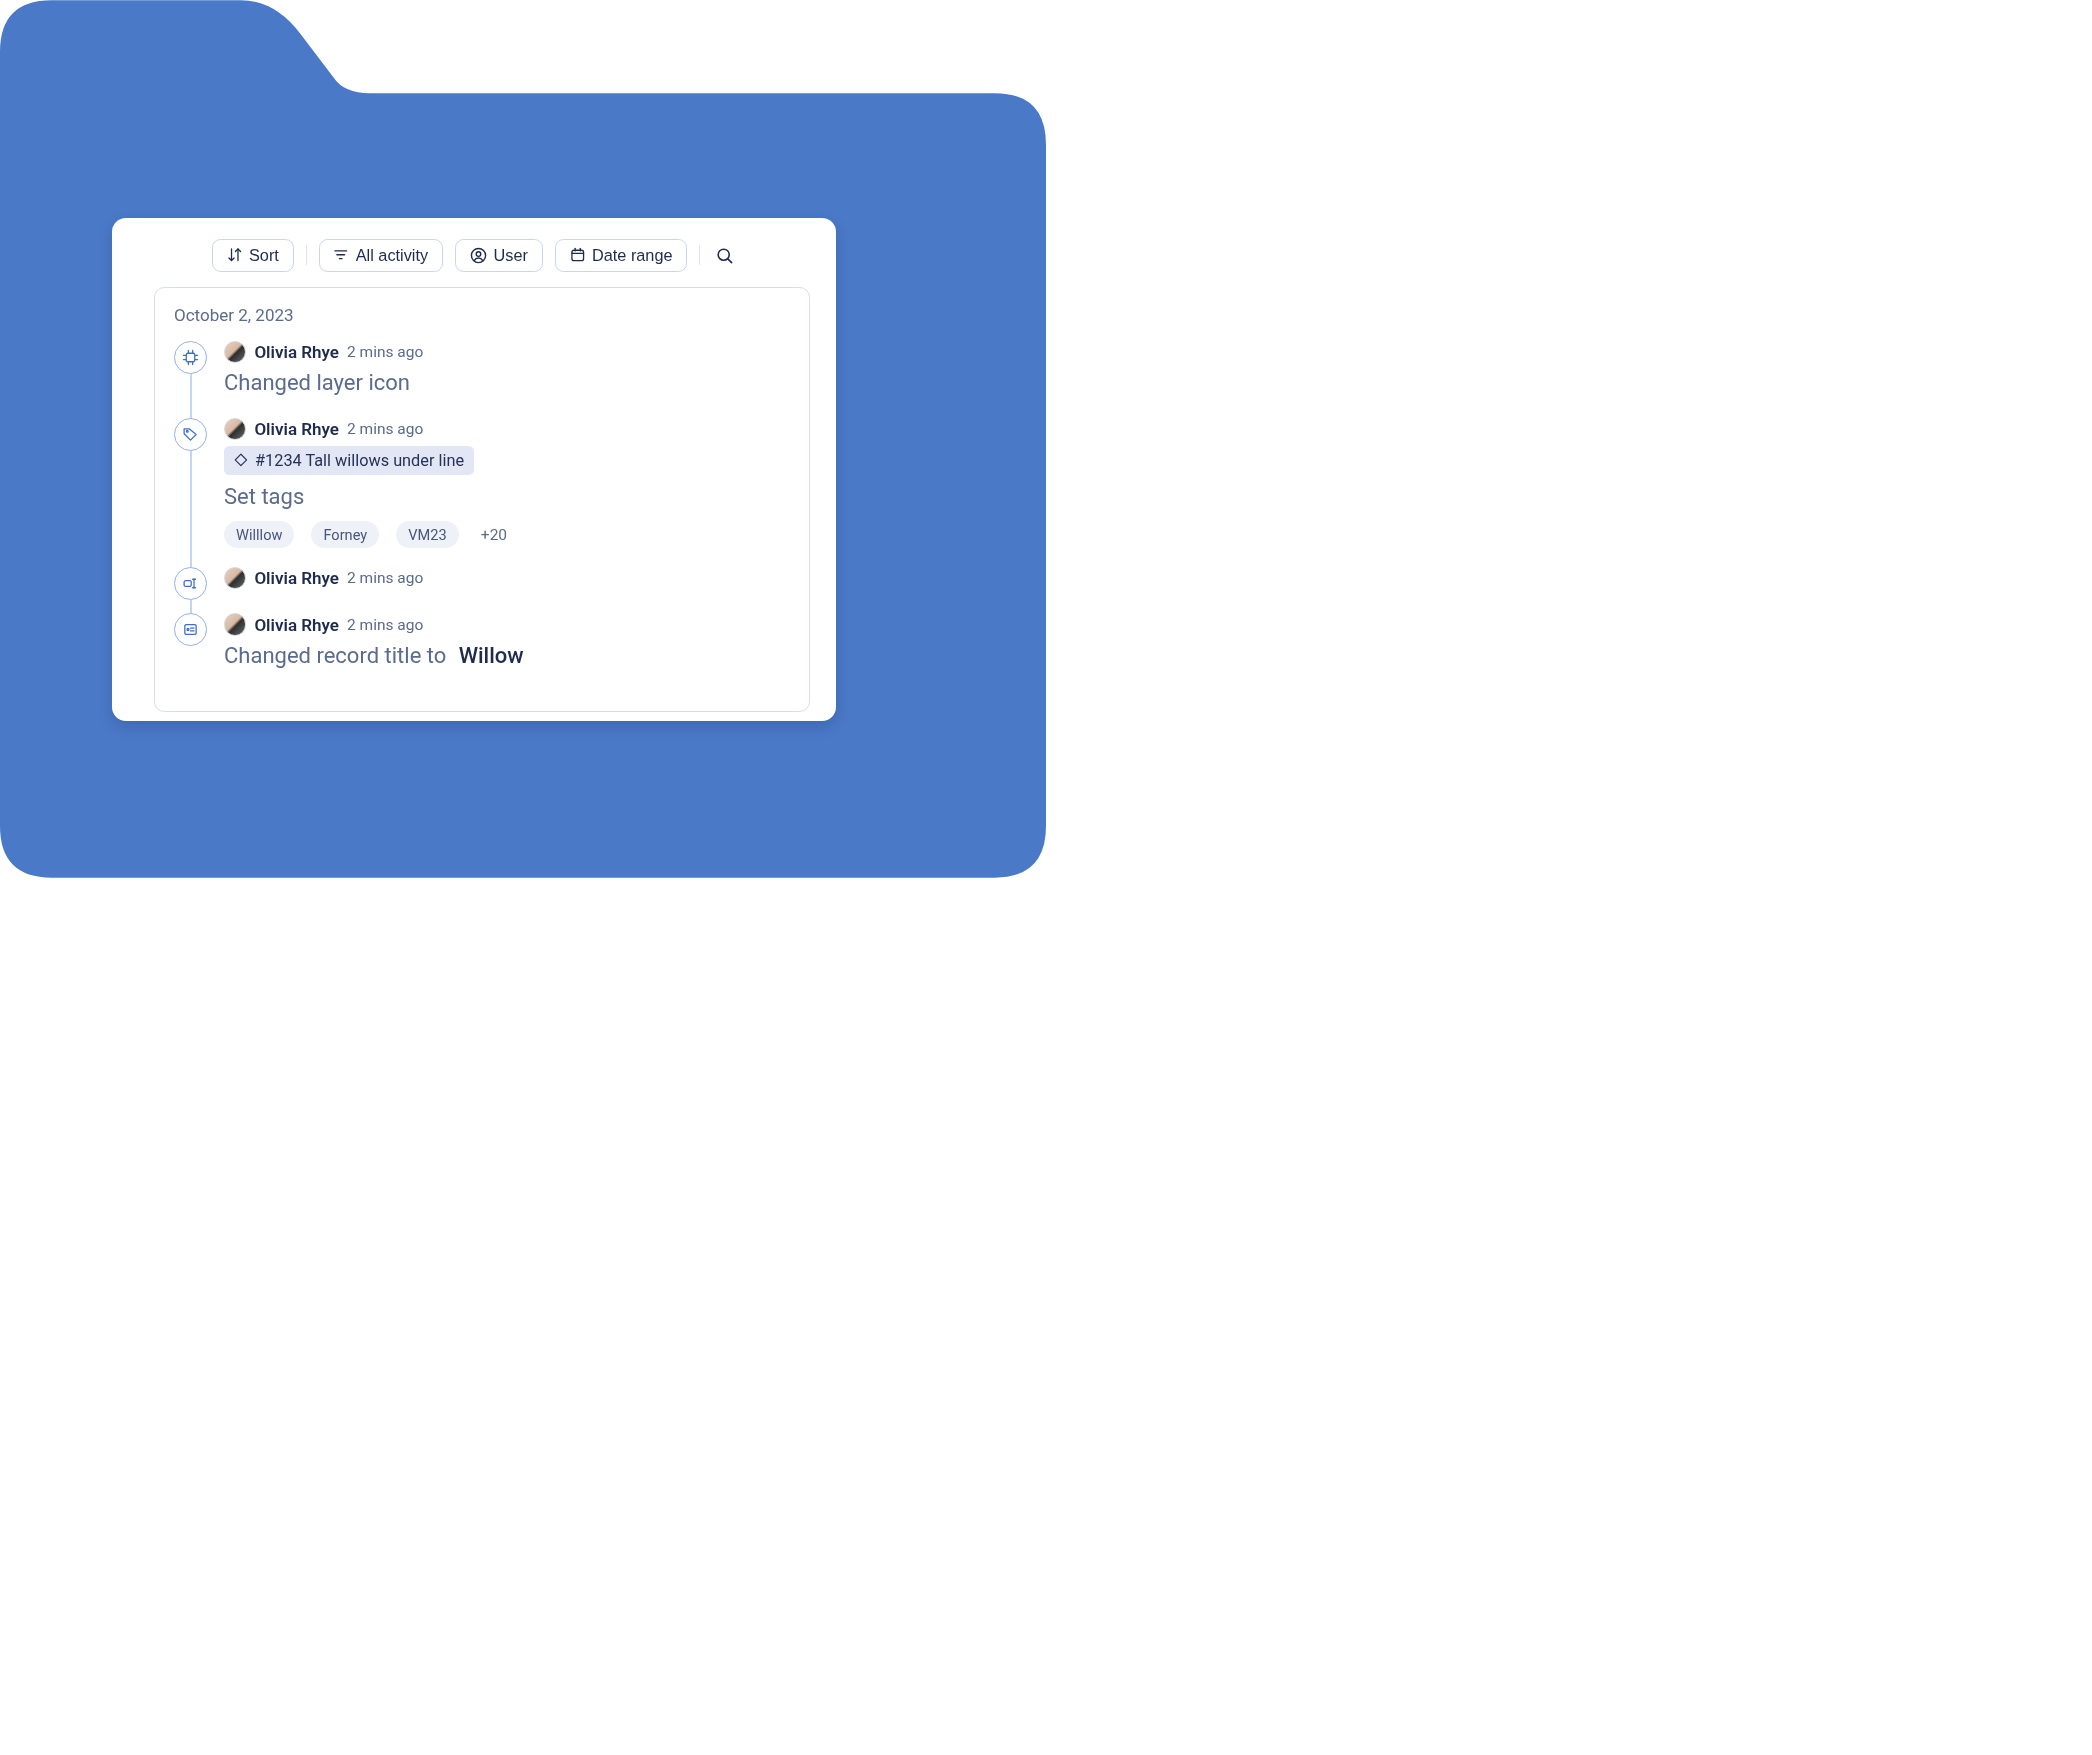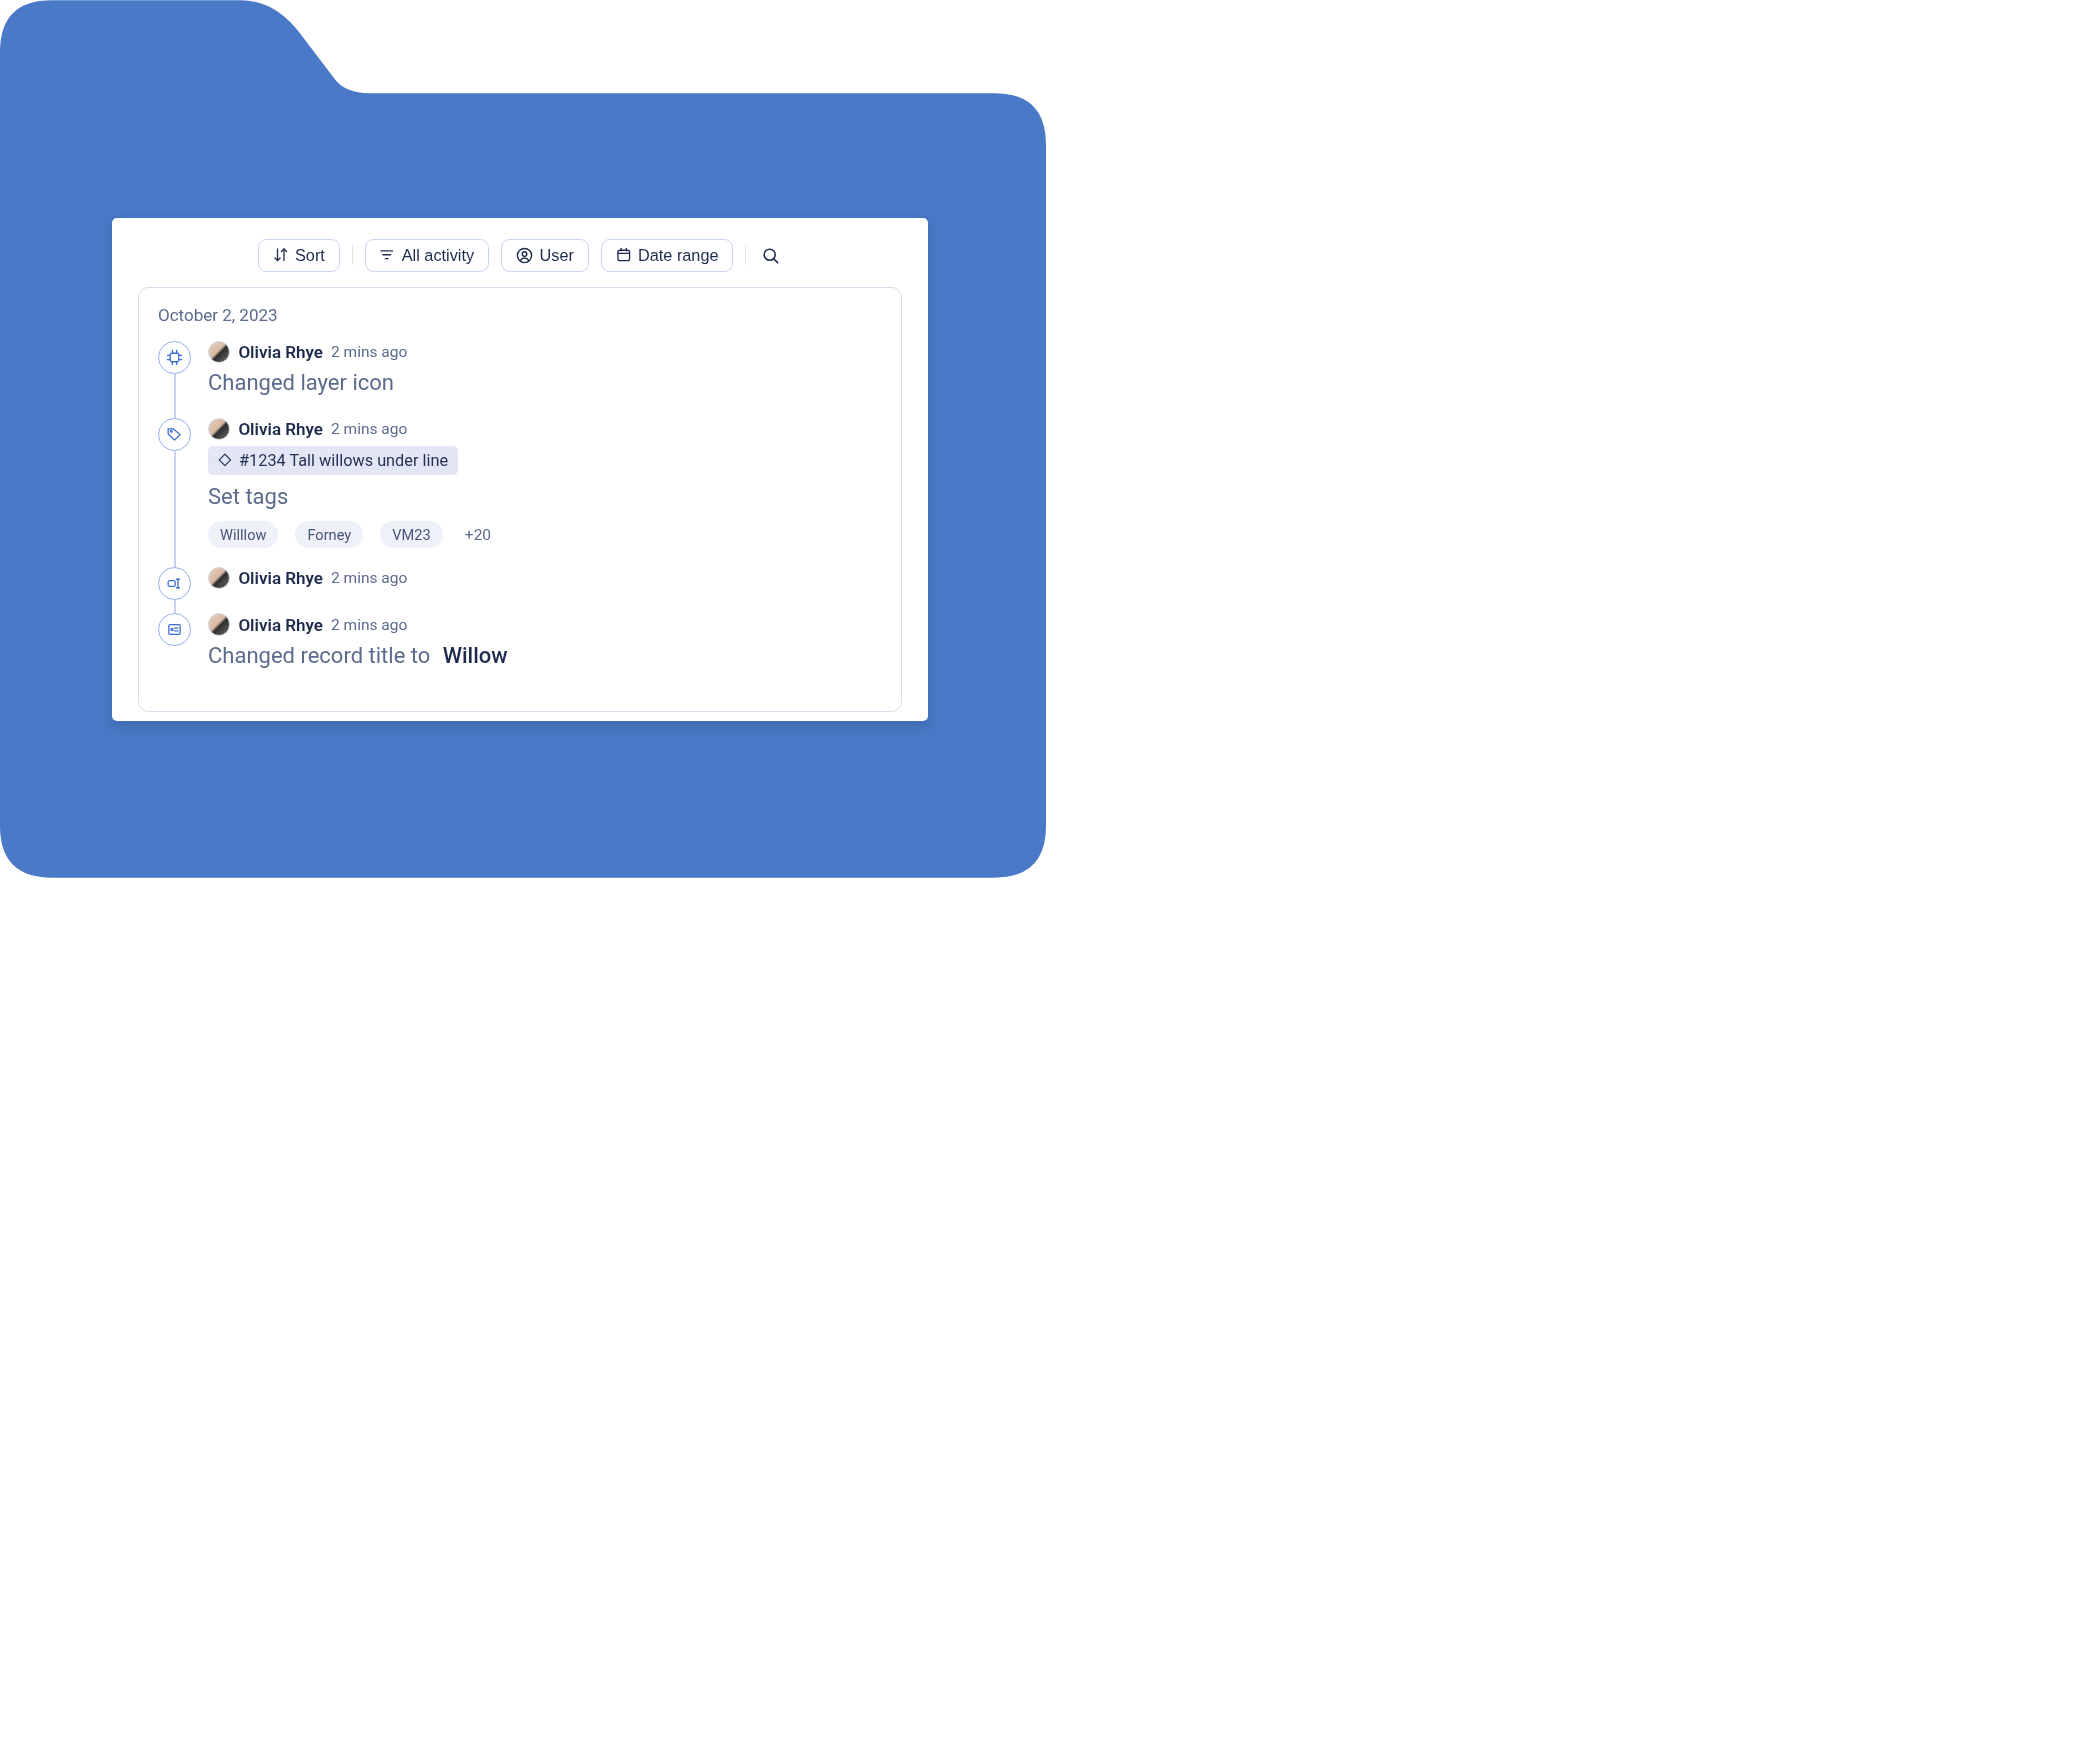--- a/index.html
+++ b/index.html
@@ -35,24 +35,24 @@
     width: 1046px;
     height: 878px;
     pointer-events: none;
   }
 
   
   .card {
     position: absolute;
     left: 112px;
     top: 218px;
-    width: 816px;
+    width: 724px;
     height: 503px;
     background: #fff;
-    border-radius: 5px;
+    border-radius: 14px;
     box-shadow: 0 5.2px 13.8px rgba(20, 35, 70, 0.18);
     padding: 20.6px 26px 24px 26px;
   }
 
   
   .filter-bar {
     display: flex;
     align-items: center;
     justify-content: center;
     gap: 12px;
@@ -83,20 +83,21 @@
     display:inline-flex; align-items:center; justify-content:center;
     color: var(--text-strong);
     cursor: pointer;
   }
 
   
   .feed {
     border: 1.3px solid var(--border);
     border-radius: 10.3px;
     padding: 17px 19px 20.6px 19px;
+    margin-left: 16px;
   }
   .date-label {
     color: var(--text-muted);
     font-size: 17px;
     margin-bottom: 15.5px;
   }
 
   .feed-item {
     position: relative;
     padding-left: 50px;

